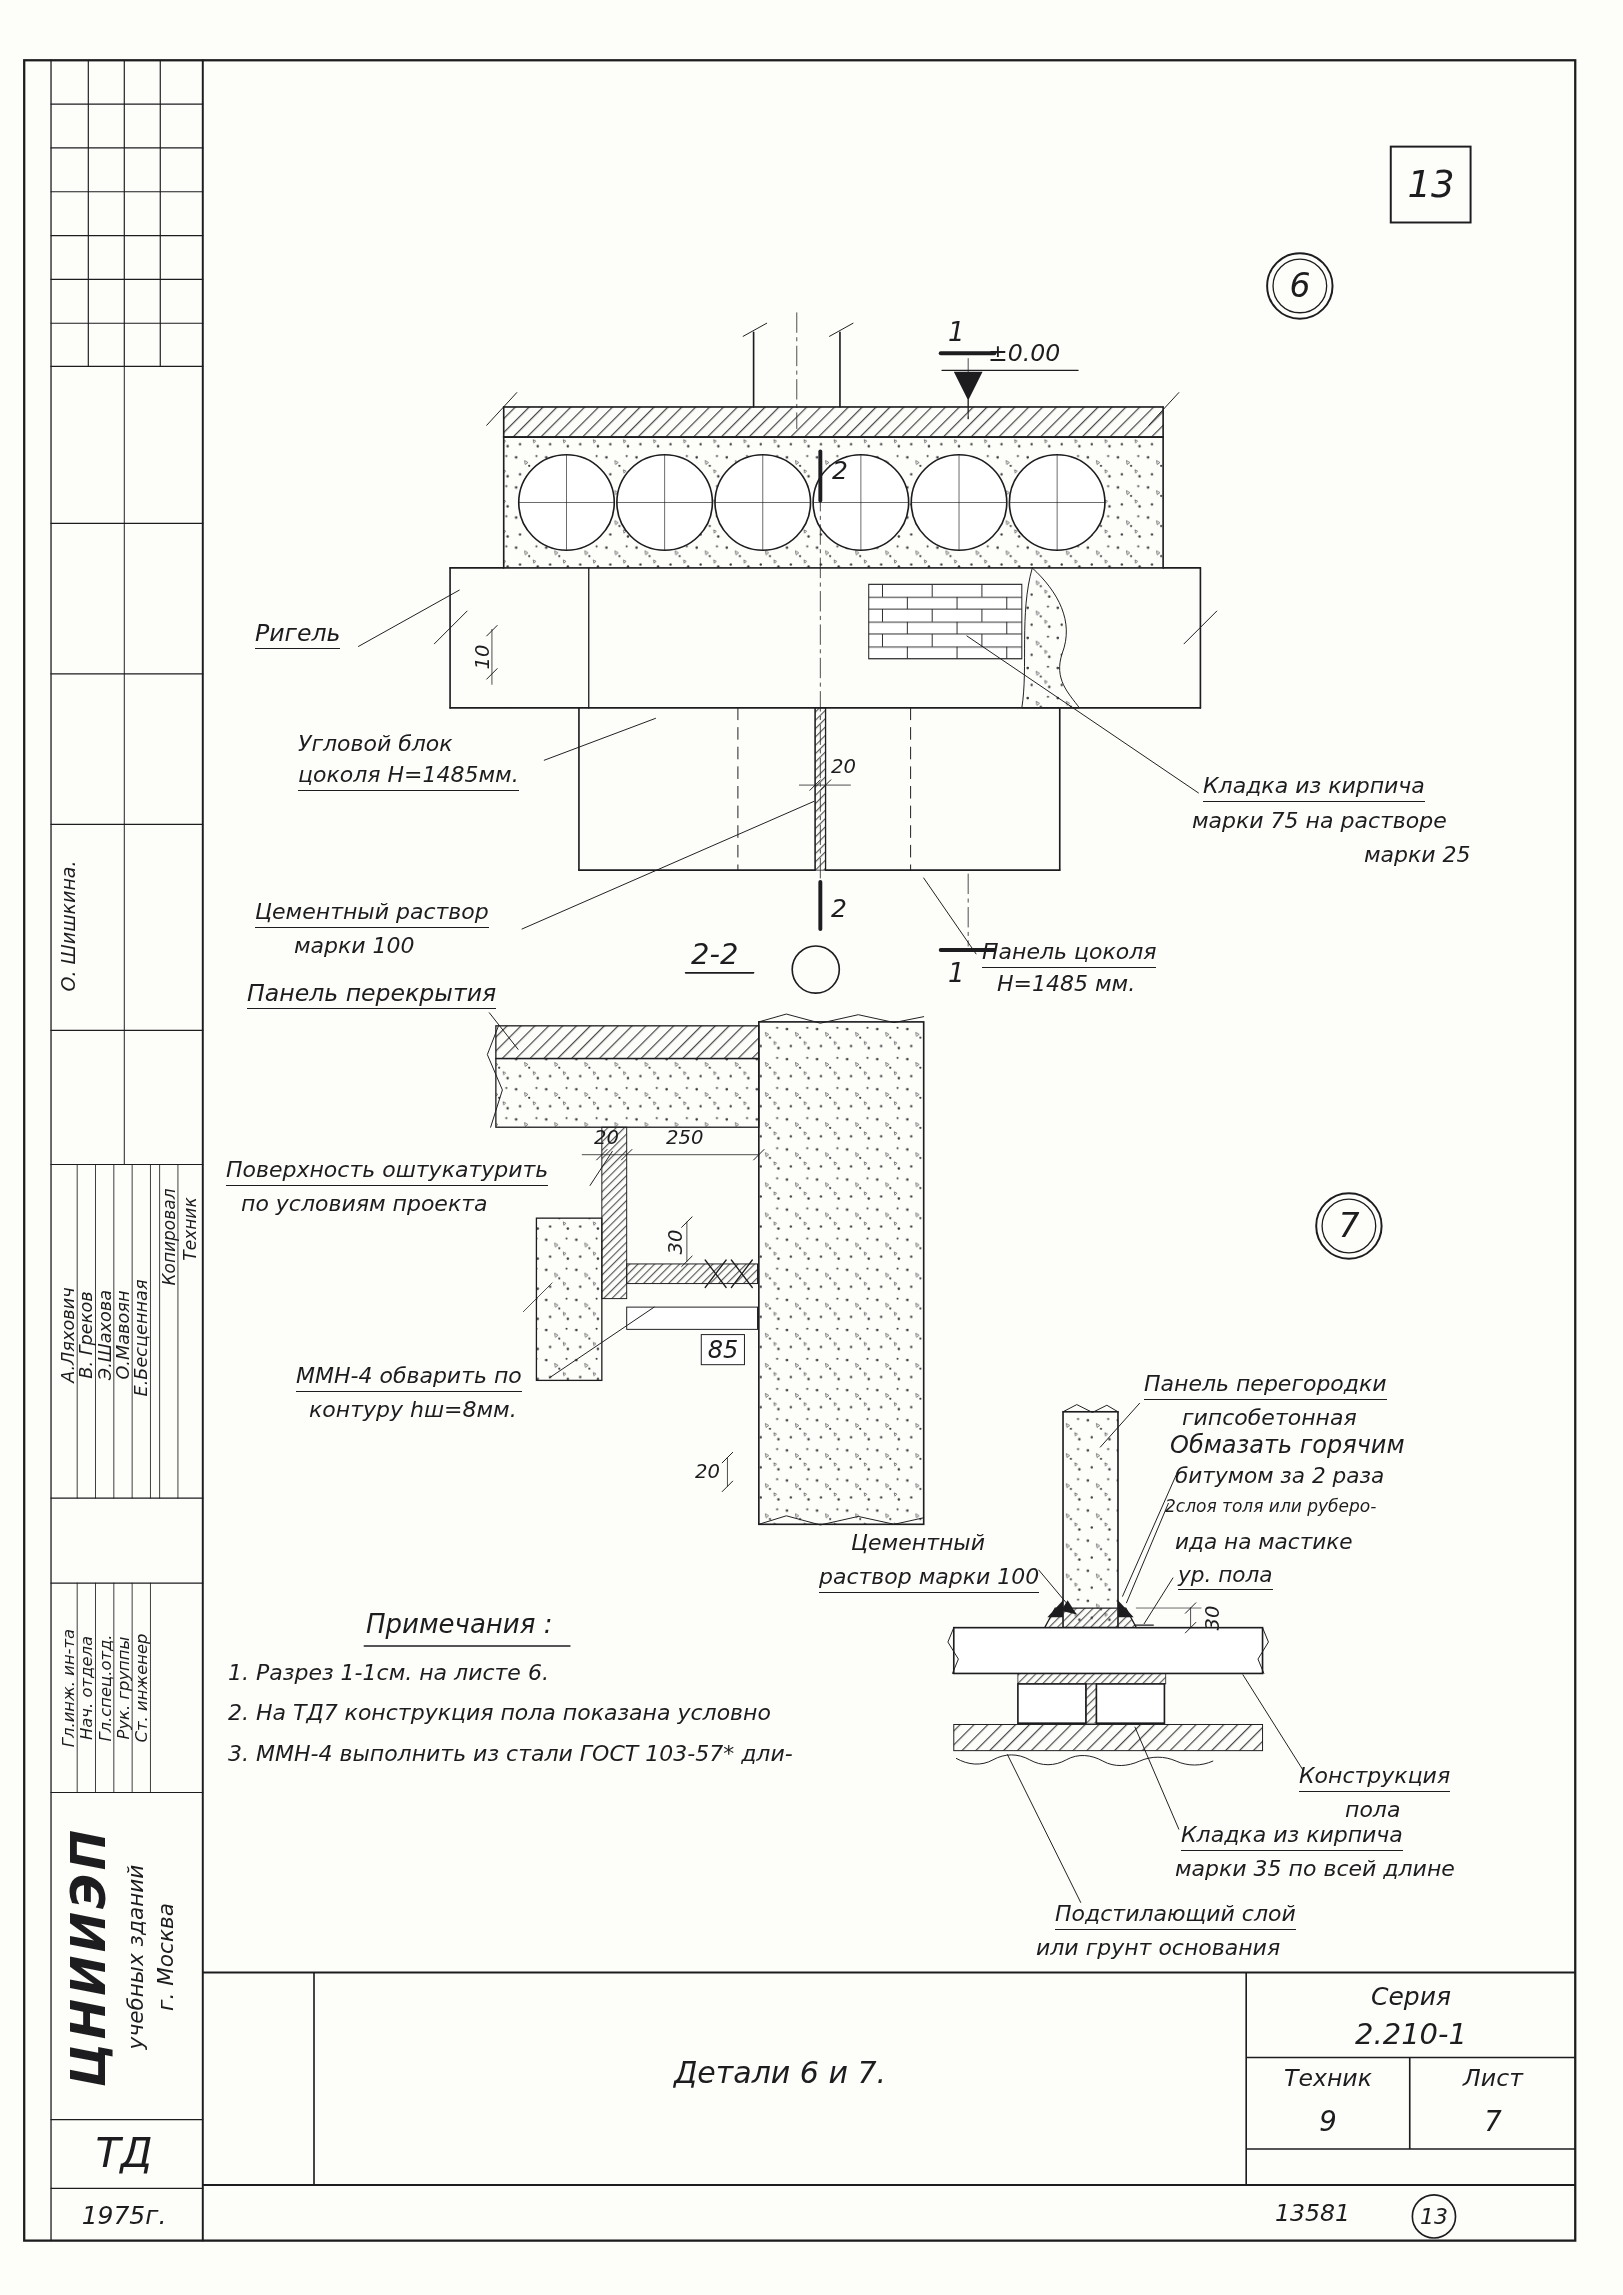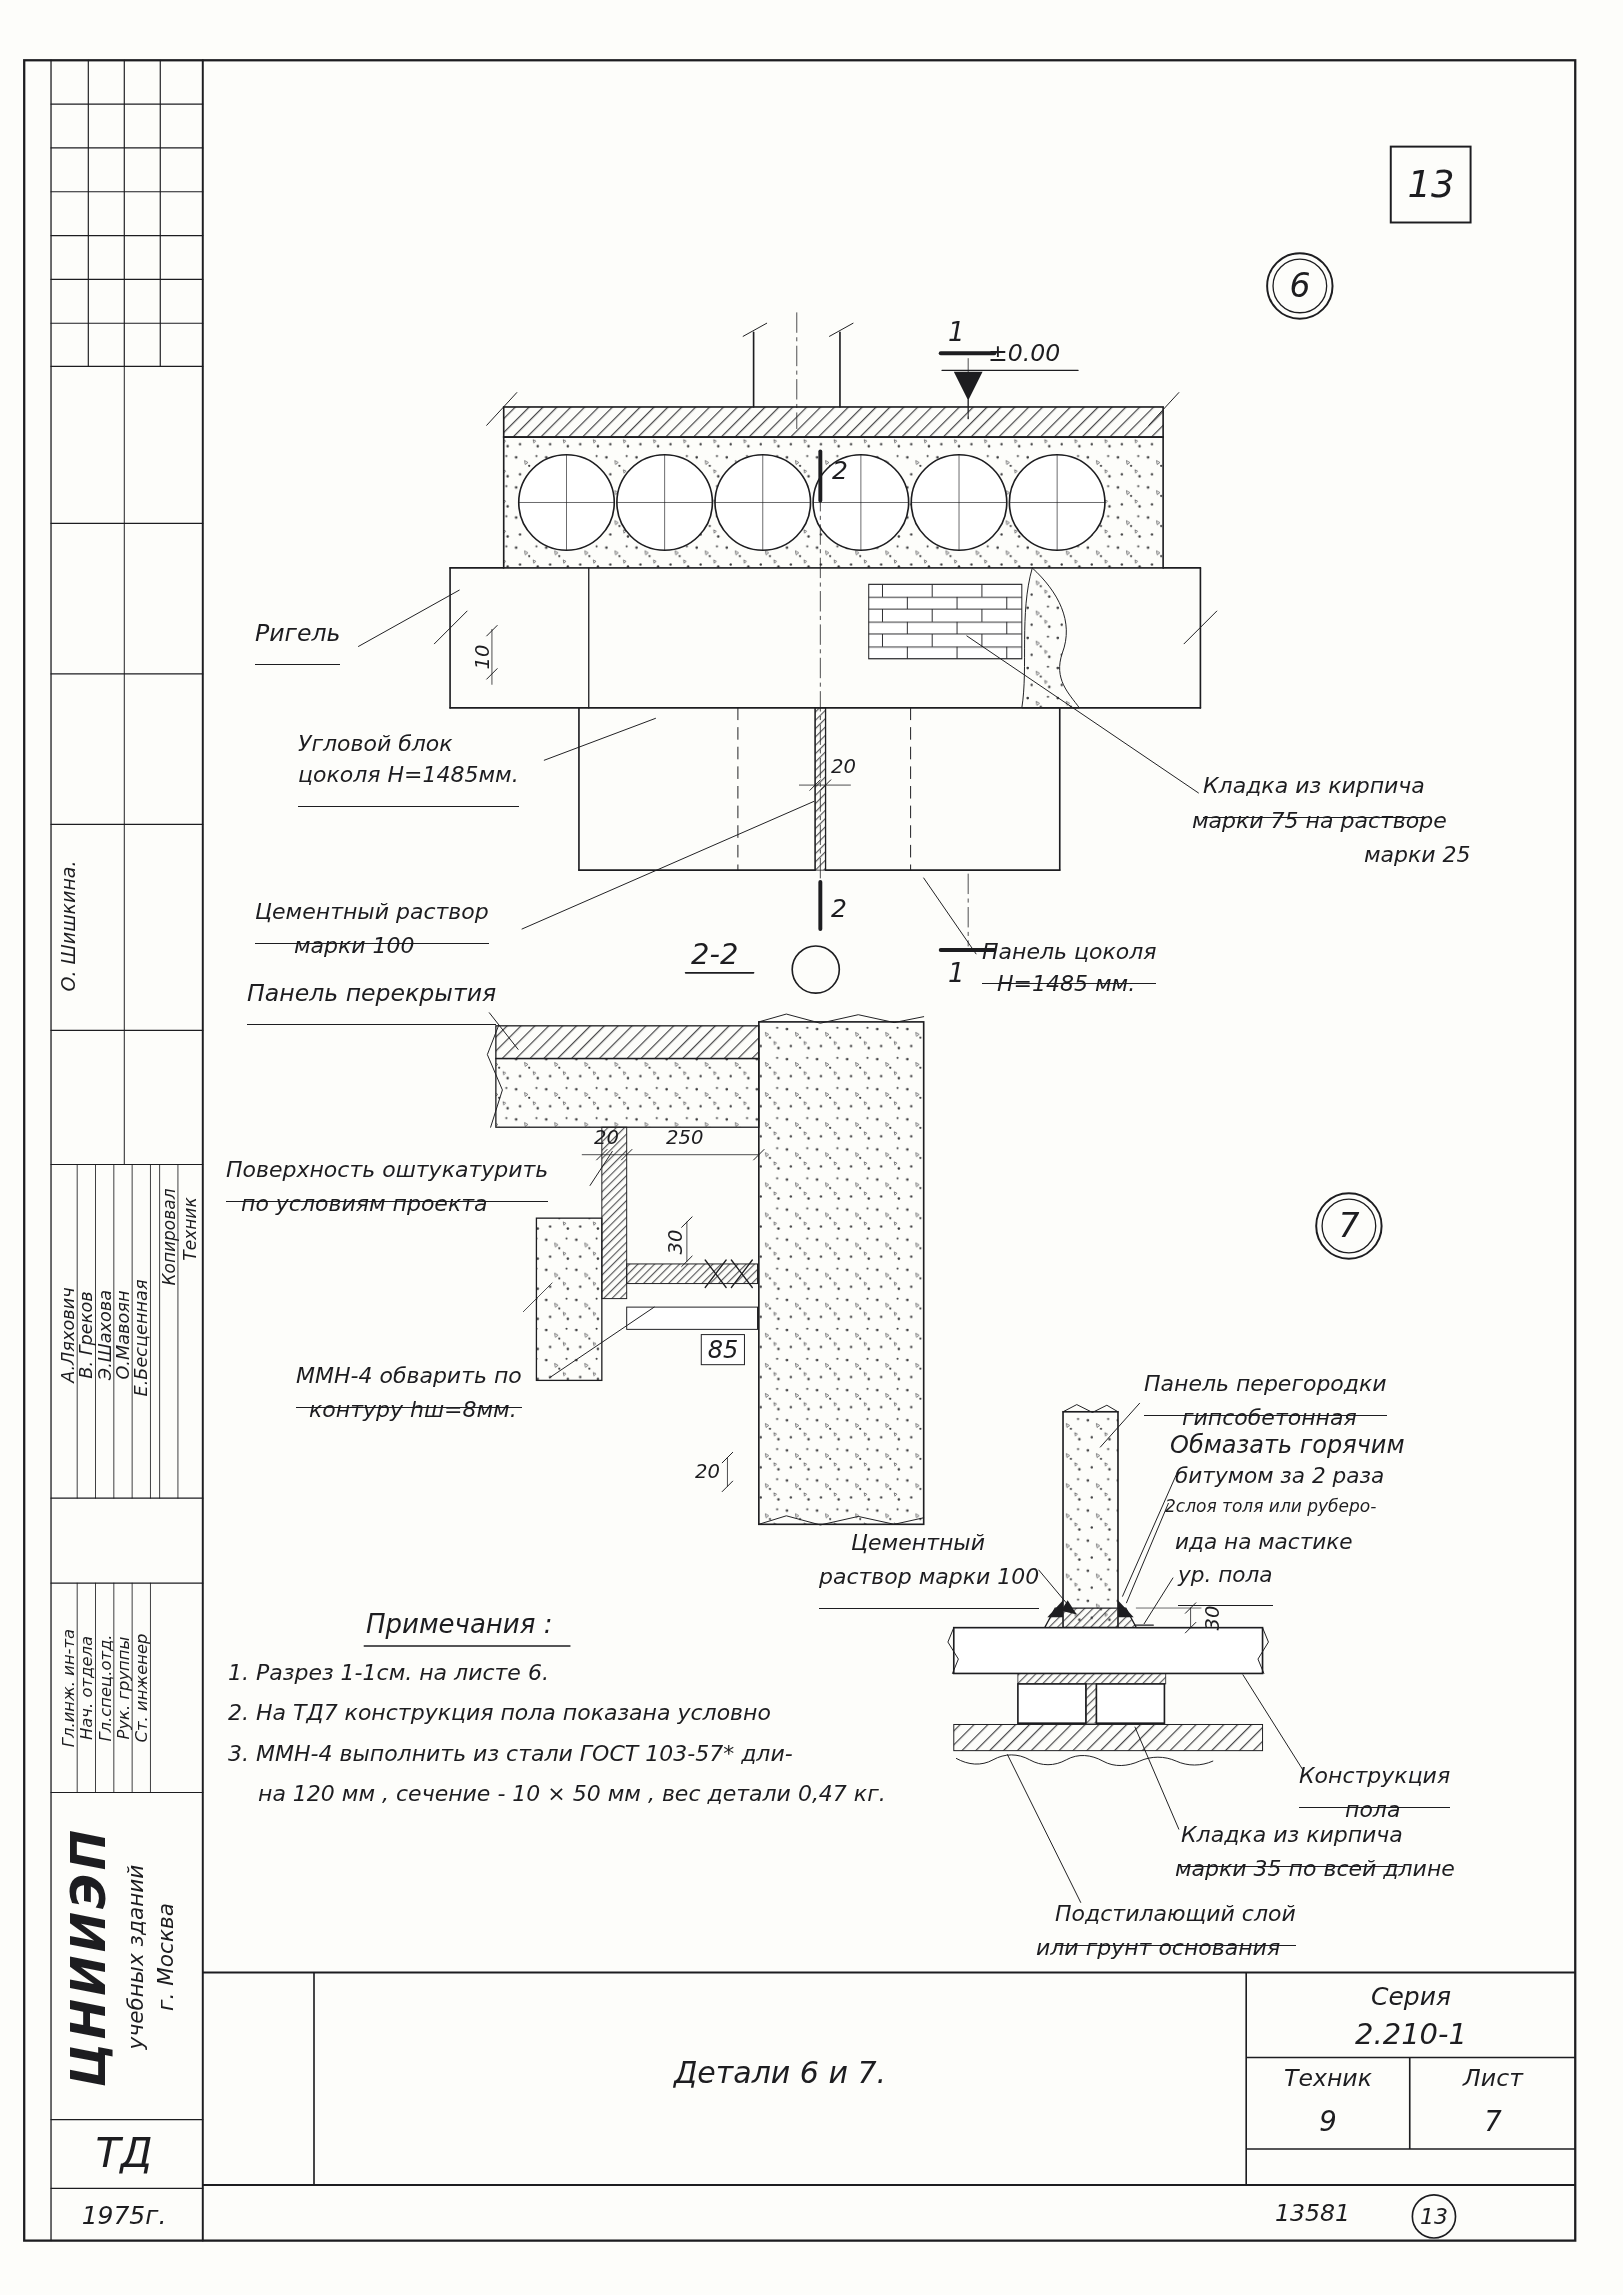--- a/index.html
+++ b/index.html
@@ -9,21 +9,21 @@
     background:#fdfdfa;
     font-family:"DejaVu Sans", sans-serif;
     color:#1d1d20;
     overflow:hidden;
   }
   .sheet { position:absolute; inset:0; }
   svg.art { position:absolute; left:0; top:0; }
   .t { position:absolute; font-style:italic; white-space:nowrap; line-height:1.12; font-size:22px;text-align:center; }
   .ctr { transform:translate(-50%,-50%); }
   .vt { position:absolute; white-space:nowrap; font-style:italic; transform:translate(-50%,-50%) rotate(-90deg); }
-  .u { border-bottom:1.6px solid #1d1d20; padding-bottom:18px; }
+  .u { border-bottom:1.6px solid #1d1d20; padding-bottom:2px; }
   .b { font-weight:bold; letter-spacing:3.3px; }
 </style>
 </head>
 <body>
 
 <div class="sheet">
 
 <svg class="art" width="1623" height="2295" viewBox="0 0 2481 3508">
   <defs>
     <pattern id="hatch" width="15" height="15" patternUnits="userSpaceOnUse" patternTransform="rotate(45 0 0)">
@@ -334,21 +334,20 @@
 <div class="t" style="left:1345px;top:1798px">пола</div>
 <div class="t u" style="left:1181px;top:1823px">Кладка из кирпича</div>
 <div class="t" style="left:1175px;top:1857px">марки 35 по всей длине</div>
 <div class="t u" style="left:1055px;top:1902px">Подстилающий слой</div>
 <div class="t" style="left:1036px;top:1936px">или грунт основания</div>
 
 <div class="t" style="left:366px;top:1610px;font-size:26px">Примечания :</div>
 <div class="t" style="left:228px;top:1661px">1. Разрез  1-1см.  на  листе  6.</div>
 <div class="t" style="left:228px;top:1701px">2. На ТД7 конструкция  пола  показана  условно</div>
 <div class="t" style="left:228px;top:1742px">3. ММН-4  выполнить  из  стали  ГОСТ 103-57* дли-</div>
-<div class="t" style="left:258px;top:1782px">на 120 мм , сечение - 10 × 50 мм ,  вес  детали  0,47 кг.</div>
 
 <div class="t ctr" style="left:780px;top:2073px;font-size:30px">Детали  6 и 7.</div>
 <div class="t ctr" style="left:1411px;top:1997px;font-size:25px">Серия</div>
 <div class="t ctr" style="left:1411px;top:2034px;font-size:29px">2.210-1</div>
 <div class="t ctr" style="left:1328px;top:2078px;font-size:23.6px">Техник</div>
 <div class="t ctr" style="left:1328px;top:2121px;font-size:27.5px">9</div>
 <div class="t ctr" style="left:1493px;top:2078px;font-size:23.6px">Лист</div>
 <div class="t ctr" style="left:1493px;top:2121px;font-size:27.5px">7</div>
 <div class="t" style="left:1275px;top:2200px;font-size:23.6px">13581</div>
 <div class="t ctr" style="left:1434px;top:2217px;font-size:22px">13</div>

